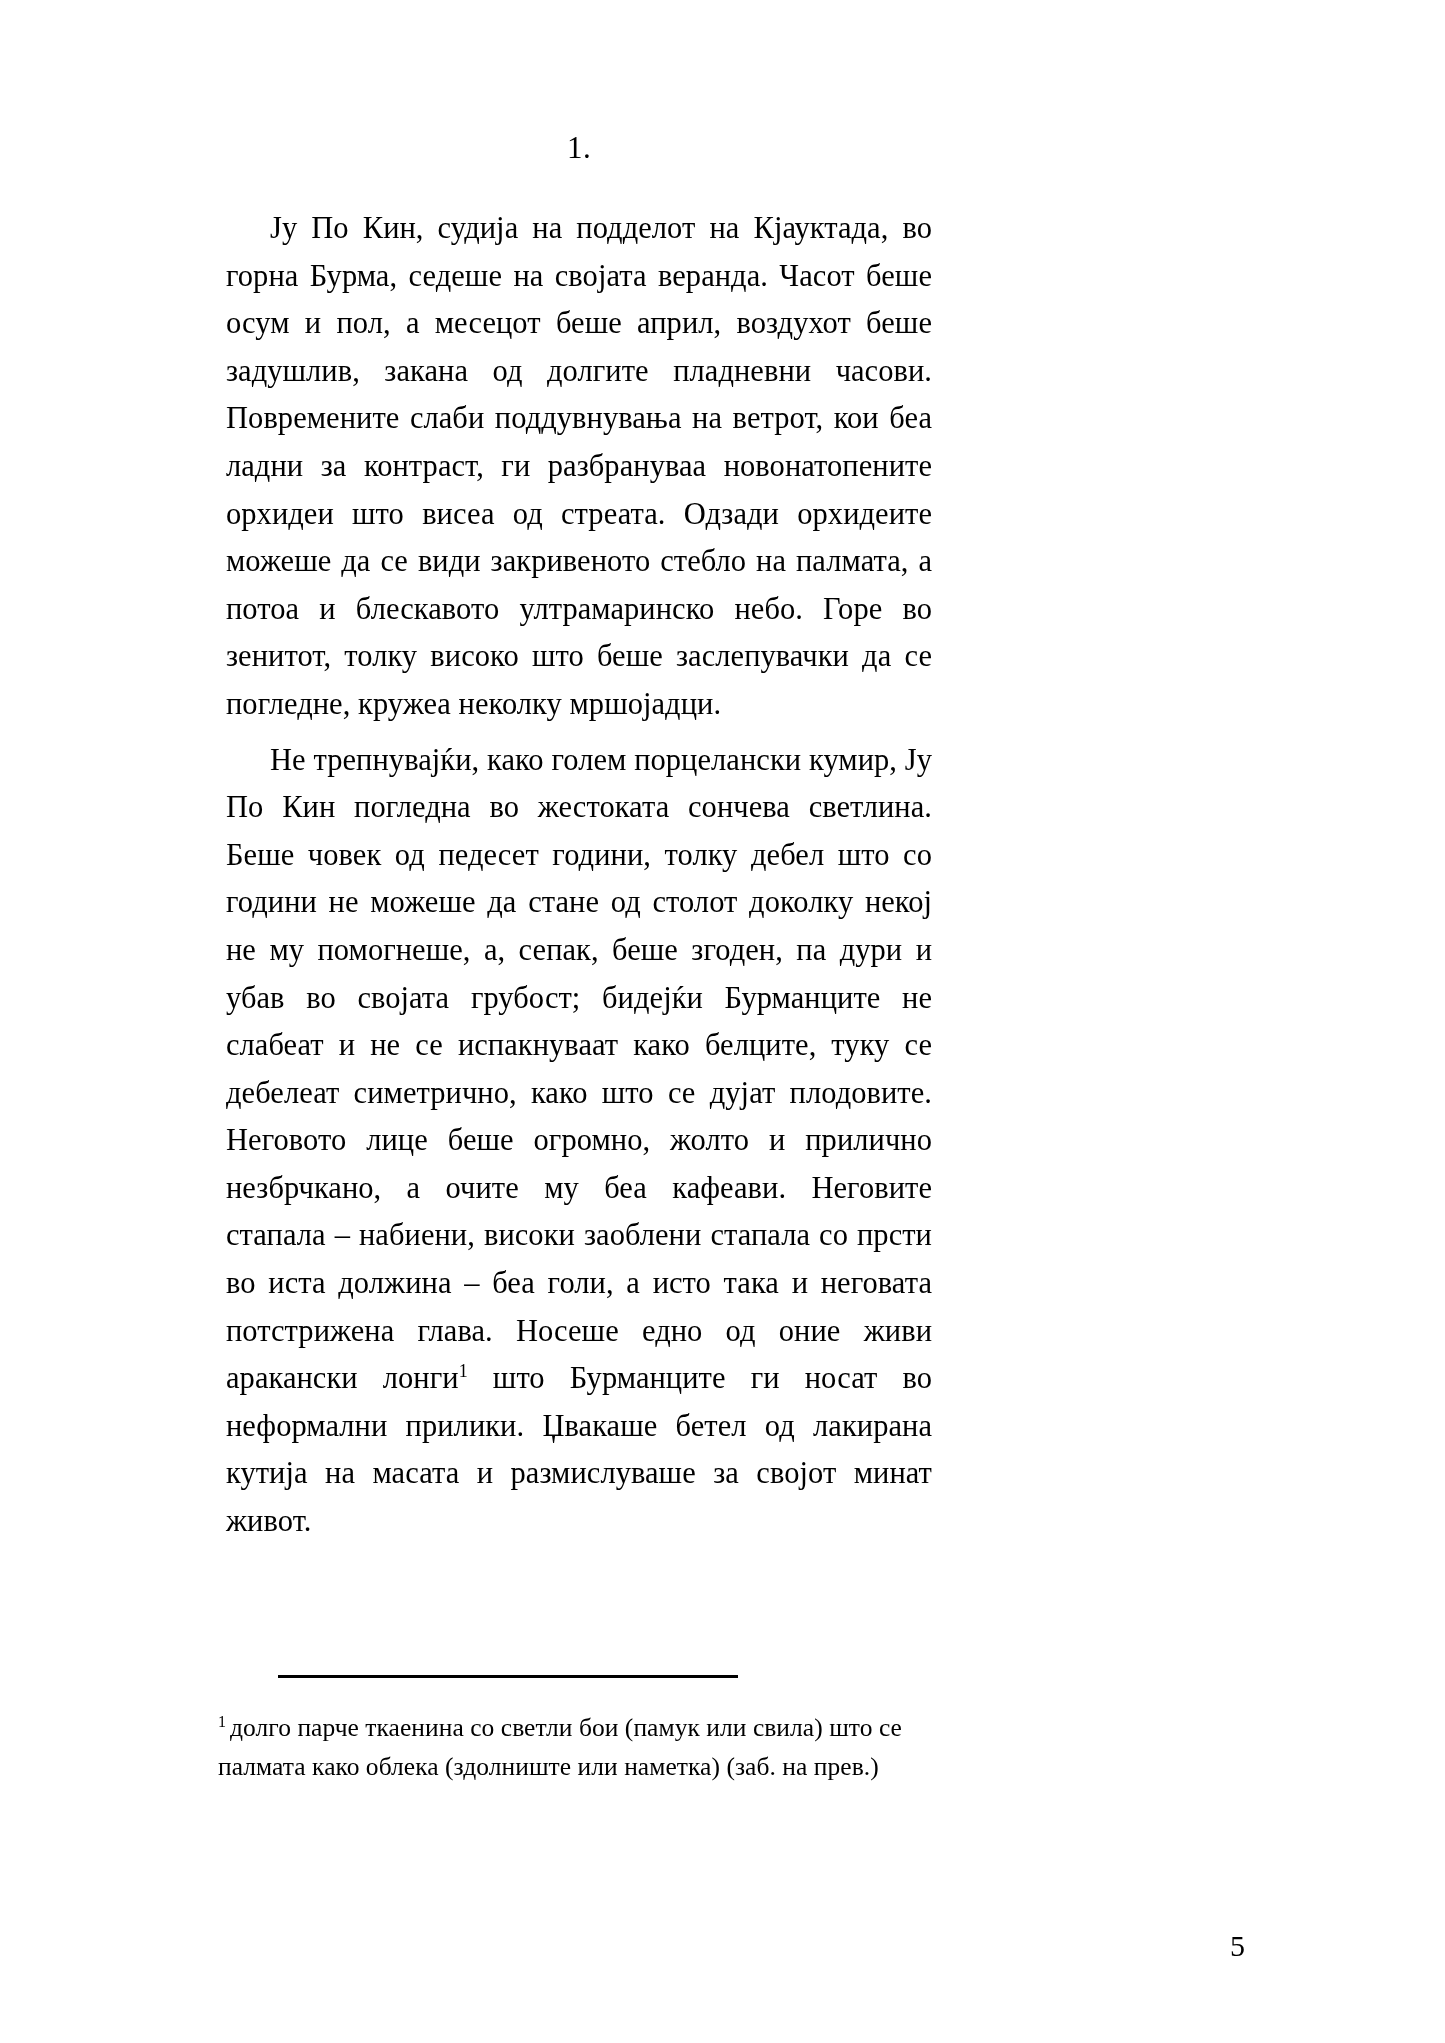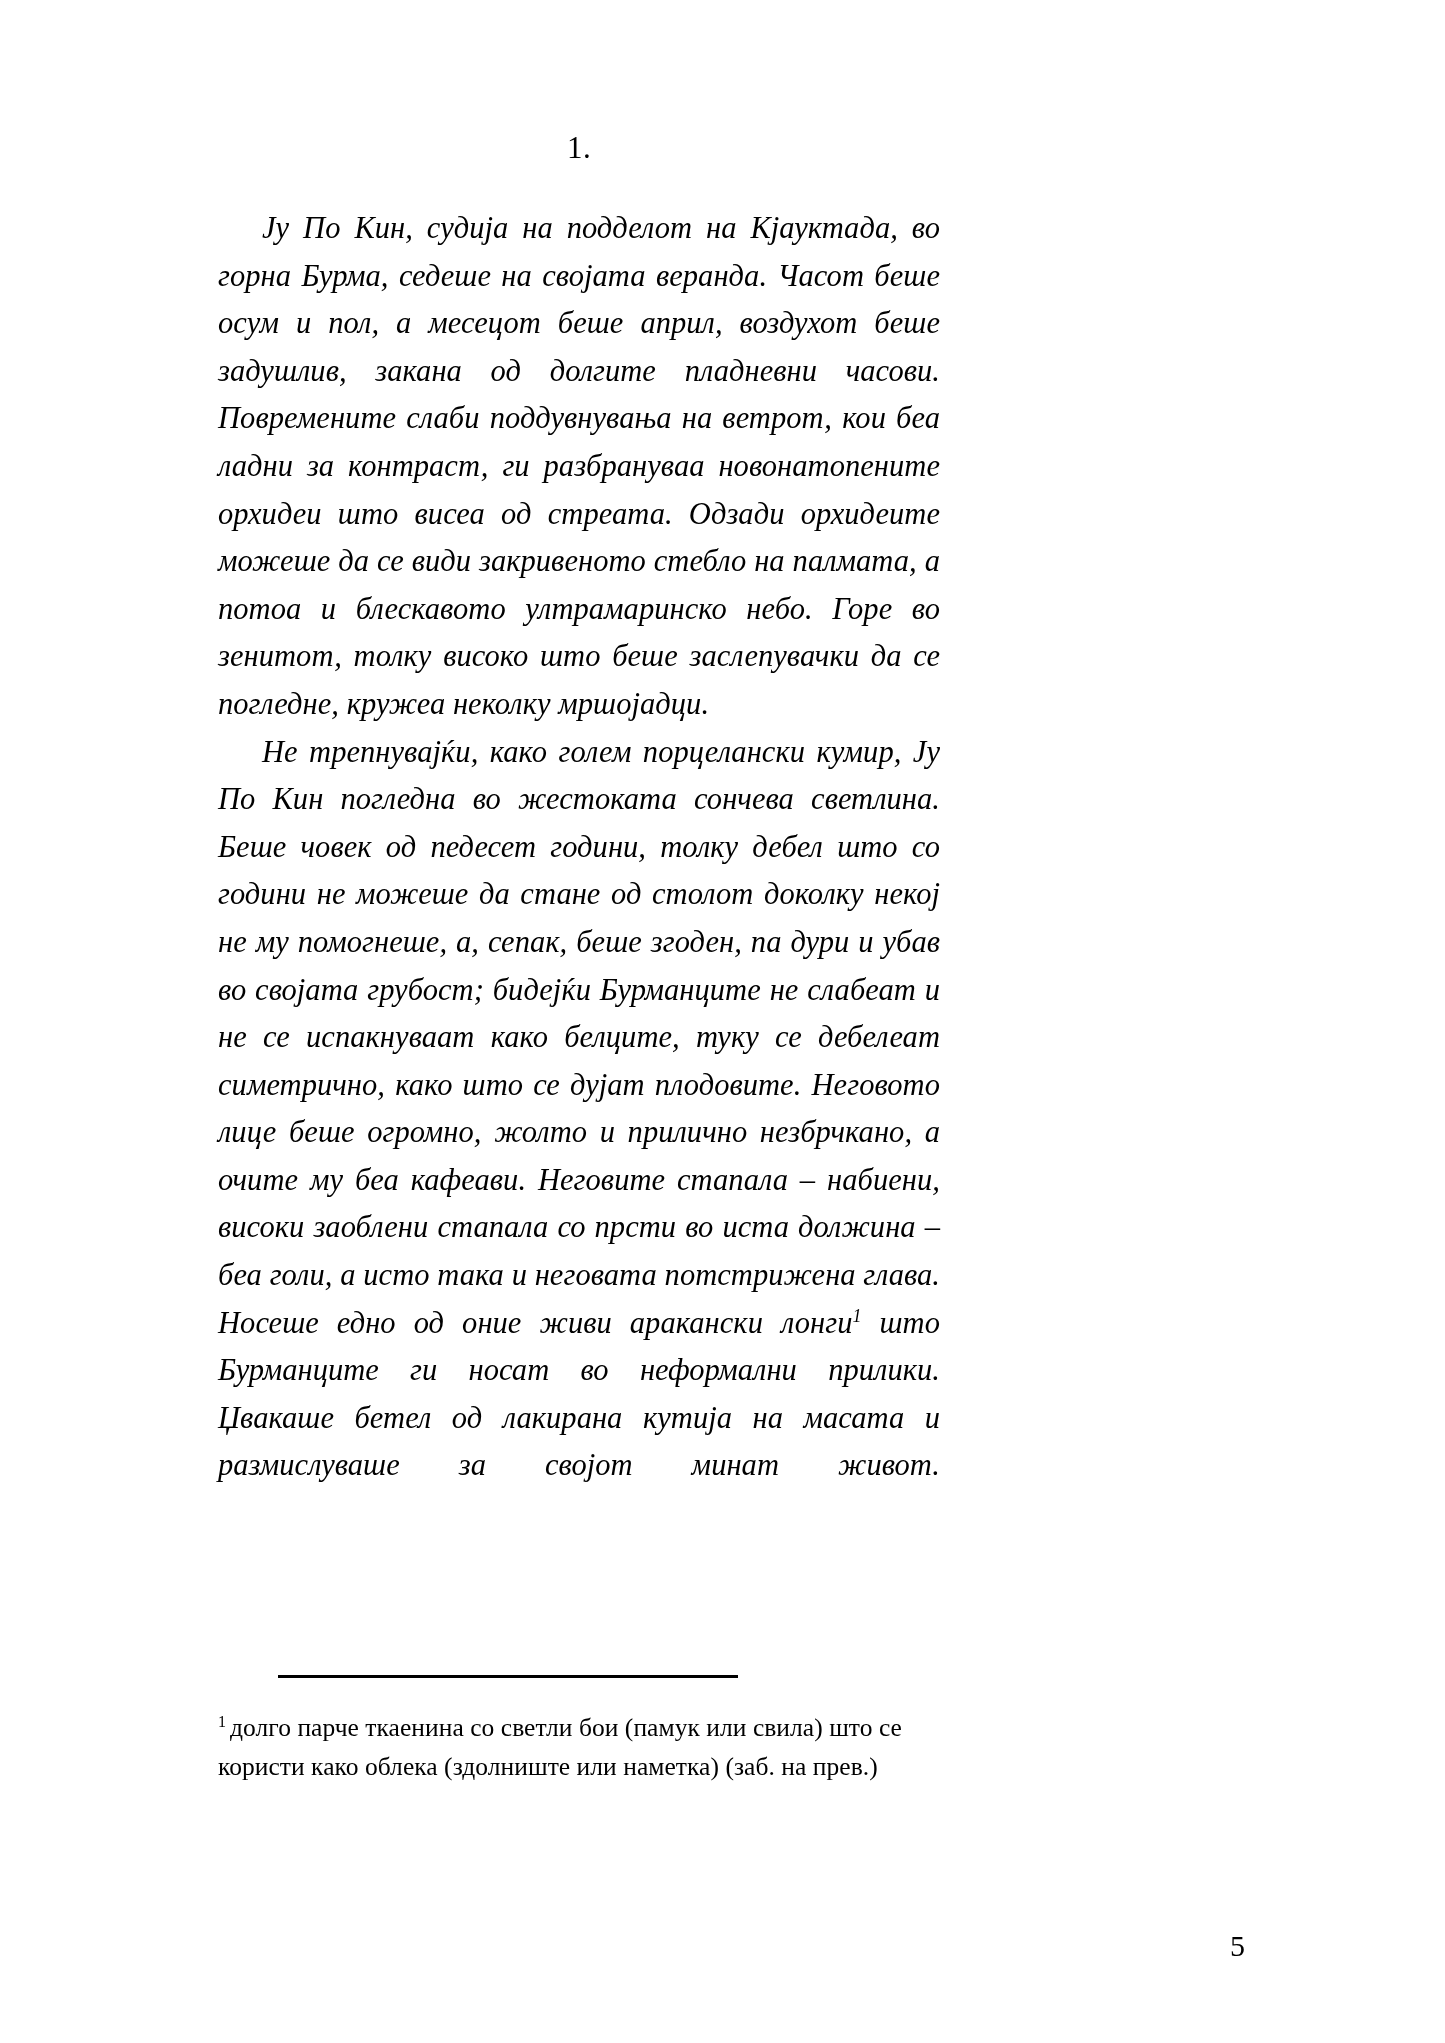--- a/index.html
+++ b/index.html
@@ -36,23 +36,22 @@
   .body-text {
     margin-top: 42px;
     font-size: 30.5px;
     line-height: 47.6px;
     text-align: justify;
     text-justify: inter-word;
     hyphens: none;
     letter-spacing: 0.05px;
   }
   .body-text p {
-    margin: 0;
+    margin: 8px;
     text-indent: 44px;
-    font-style: italic;
   }
   .body-text p.last-para {
     text-align: justify;
   }
   .body-text p:last-child::after {
     content: "";
     display: inline-block;
     width: 100%;
   }
   sup.fn-ref {
@@ -105,18 +104,18 @@
 
       <p>Ју По Кин, судија на подделот на Кјауктада, во горна Бурма, седеше на својата веранда. Часот беше осум и пол, а месецот беше април, воздухот беше задушлив, закана од долгите пладневни часови. Повремените слаби поддувнувања на ветрот, кои беа ладни за контраст, ги разбрануваа новонатопените орхидеи што висеа од стреата. Одзади орхидеите можеше да се види закривеното стебло на палмата, а потоа и блескавото ултрамаринско небо. Горе во зенитот, толку високо што беше заслепувачки да се погледне, кружеа неколку мршојадци.</p>
 
       <p class="last-para"><span>Не трепнувајќи, како голем порцелански кумир, Ју По Кин погледна во жестоката сончева светлина. Беше човек од педесет години, толку дебел што со години не можеше да стане од столот доколку некој не му помогнеше, а, сепак, беше згоден, па дури и убав во својата грубост; бидејќи Бурманците не слабеат и не се испакнуваат како белците, туку се дебелеат симетрично, како што се дујат плодовите. Неговото лице беше огромно, жолто и прилично незбрчкано, а очите му беа кафеави. Неговите стапала – набиени, високи заоблени стапала со прсти во иста должина – беа голи, а исто така и неговата потстрижена глава. Носеше едно од оние живи аракански лонги</span><sup class="fn-ref">1</sup><span> што Бурманците ги носат во неформални прилики. Џвакаше бетел од лакирана кутија на масата и размислуваше за својот минат живот.</span></p>
 
     </div>
   </div>
 
   <div class="footnote-block">
     <div class="footnote-rule"></div>
-    <div class="footnote-text"><sup>1</sup><span>долго парче ткаенина со светли бои (памук или свила) што се користи како облека (здолниште или наметка) (заб. на прев.)</span></div>
+    <div class="footnote-text"><sup>1</sup><span>долго парче ткаенина со светли бои (памук или свила) што се палмата како облека (здолниште или наметка) (заб. на прев.)</span></div>
   </div>
 
   <div class="page-number">5</div>
 
 </div>
 
 </body></html>

